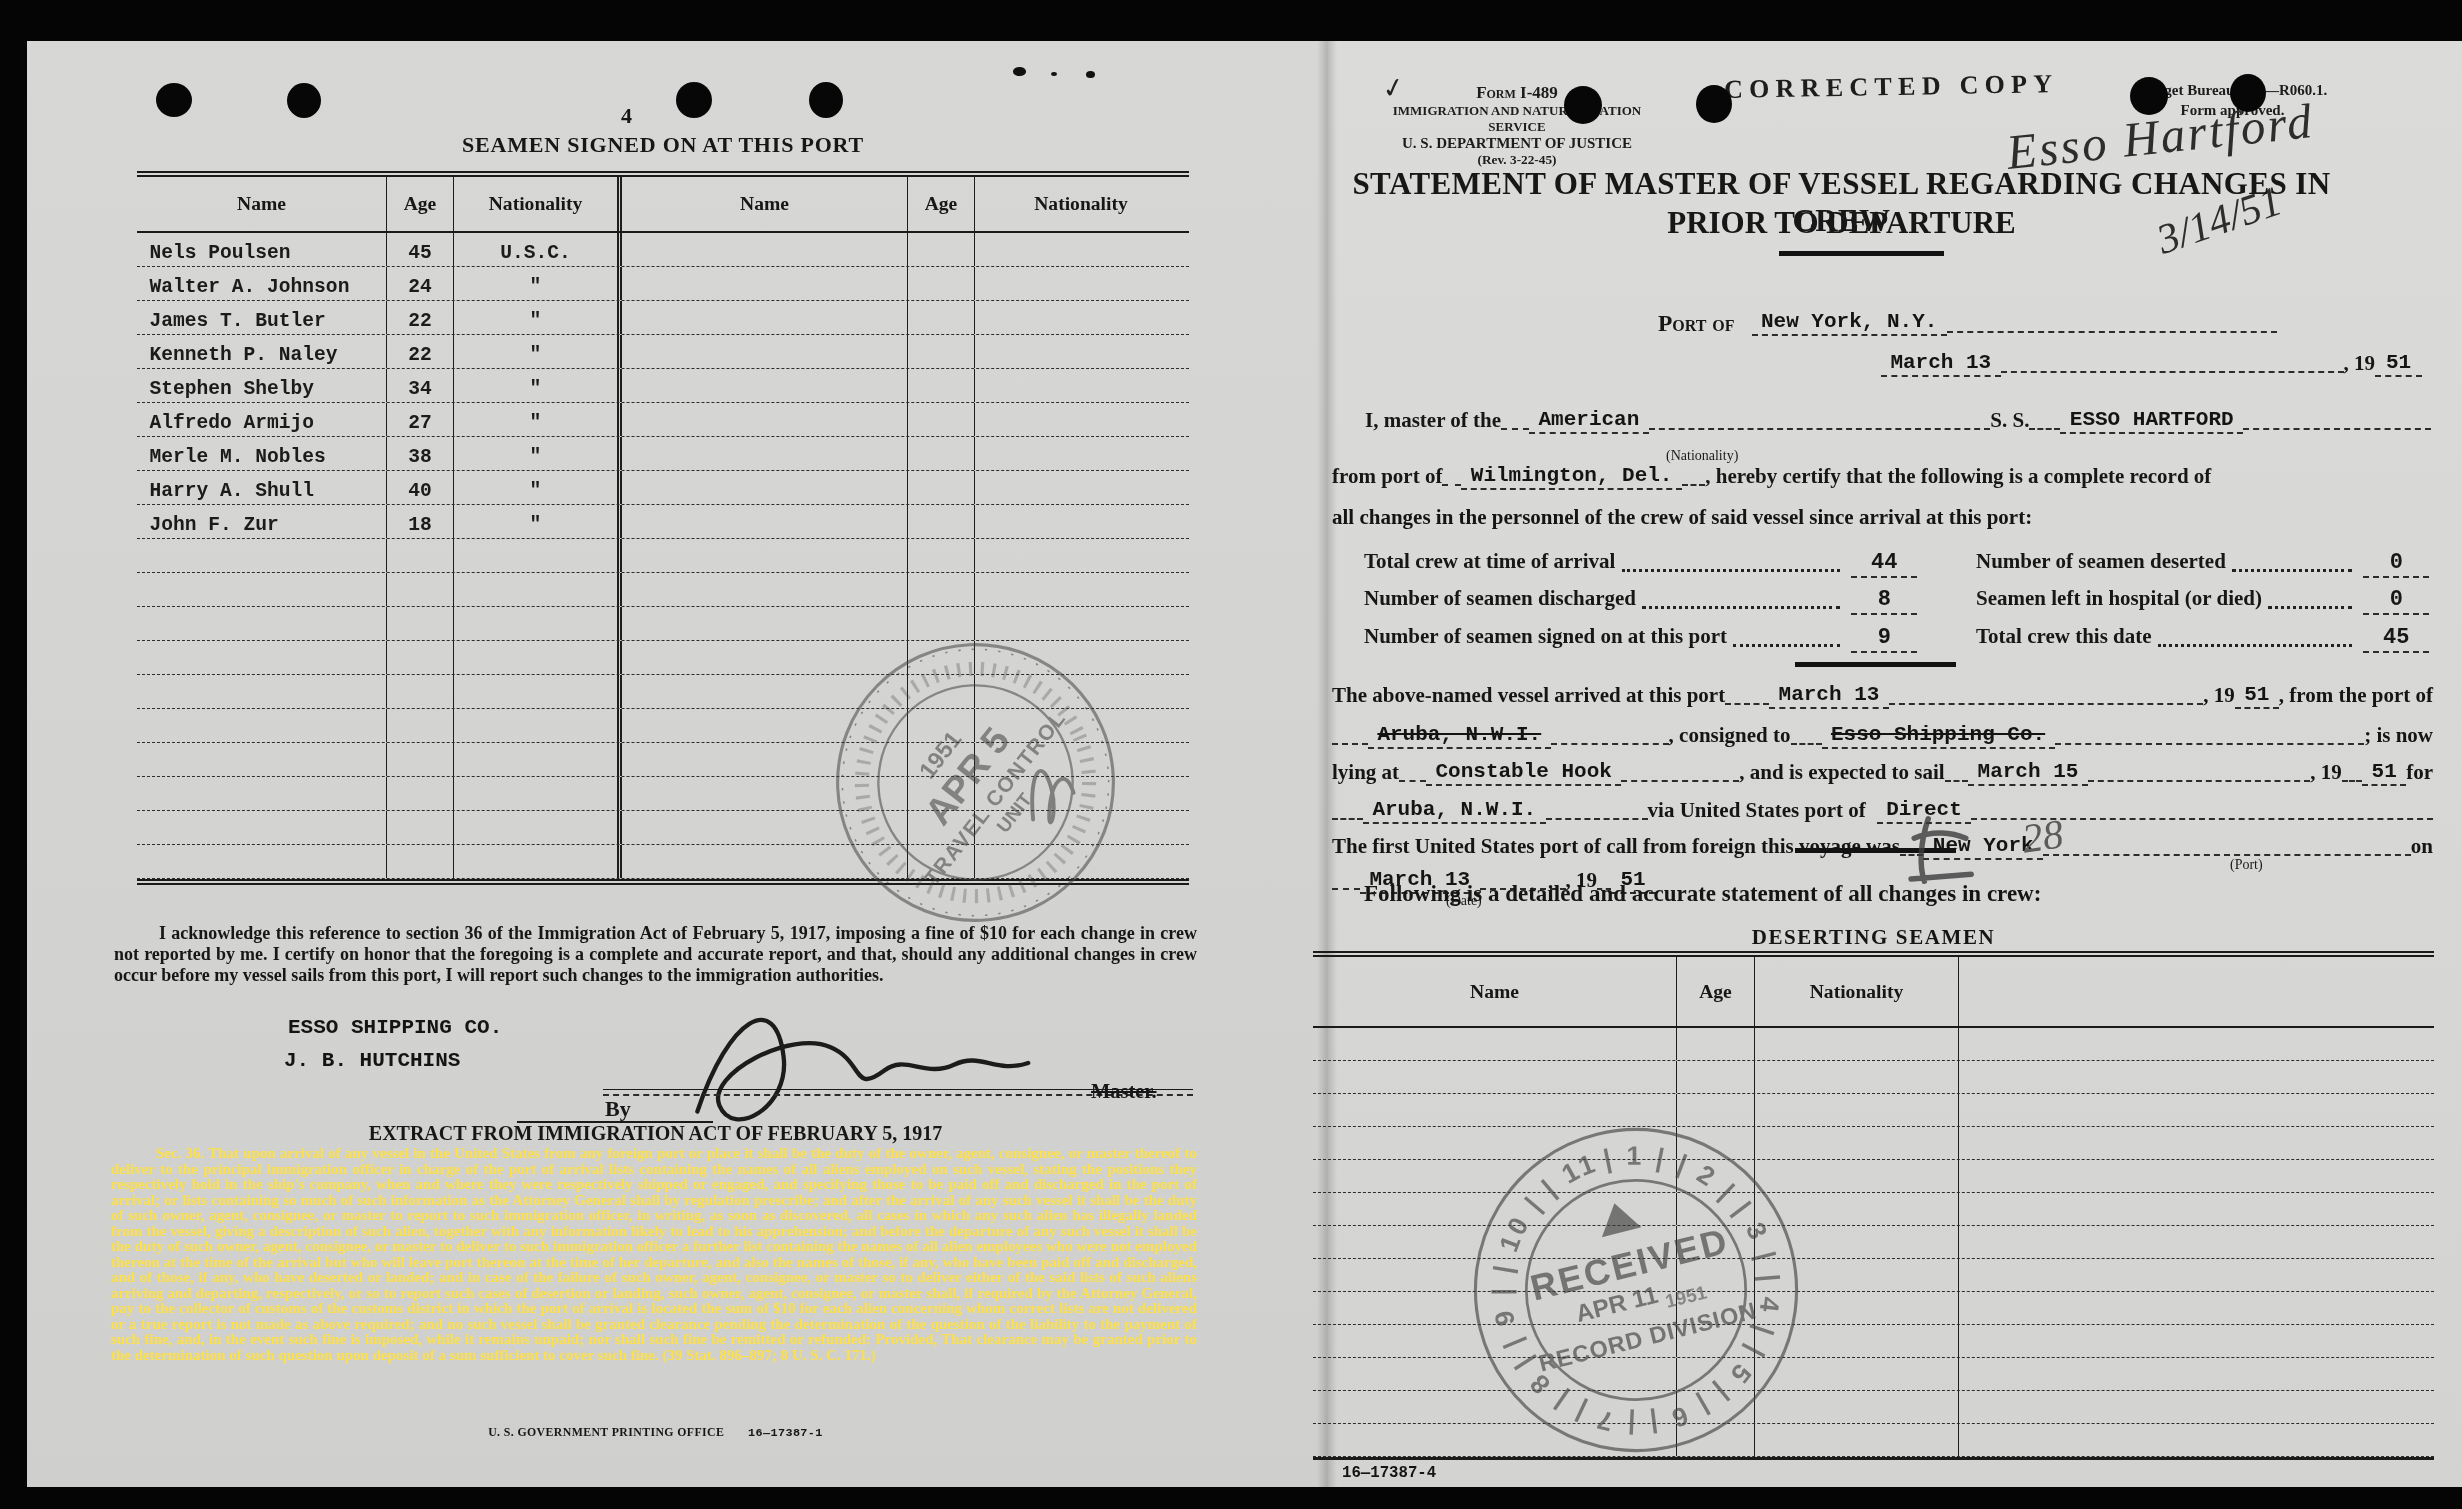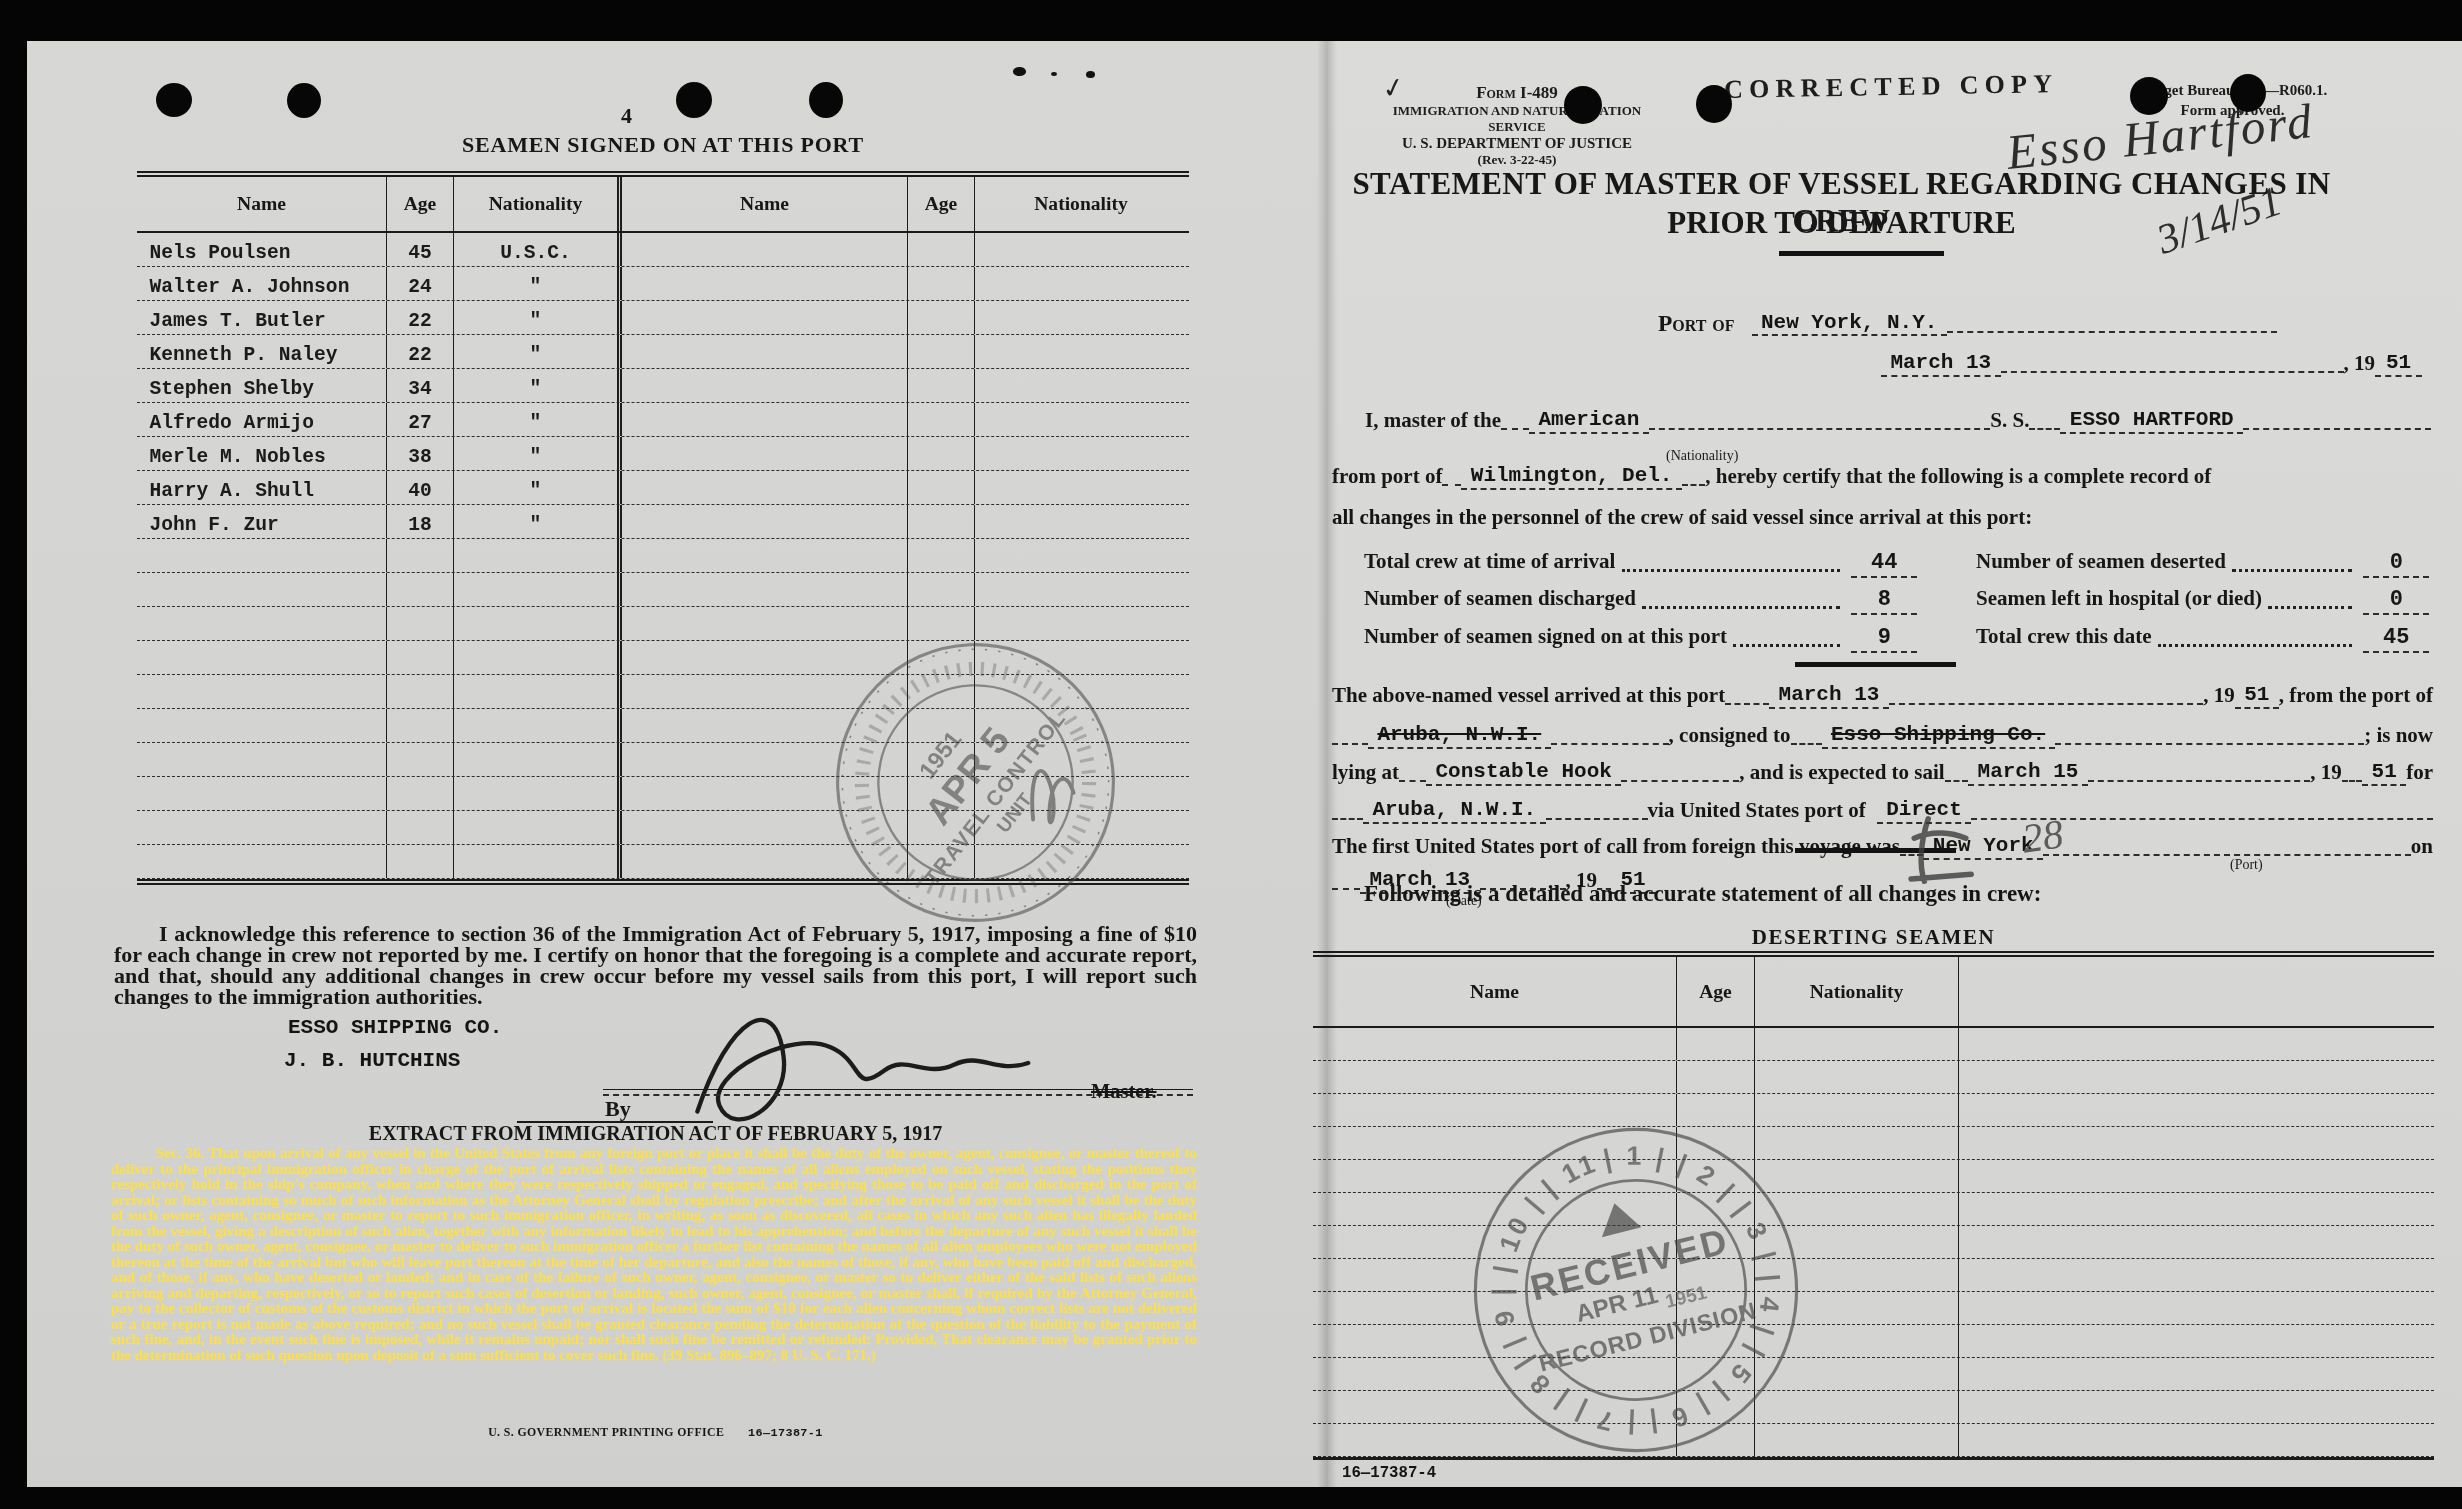--- a/index.html
+++ b/index.html
@@ -20,21 +20,21 @@
   .bar-bottom { position:absolute; left:0; top:1487px; width:2462px; height:22px; background:#050505; }
 
   .hole { position:absolute; background:#070707; border-radius:50%; }
 
   
   .serif-b { font-family:"Liberation Serif",serif; font-weight:700; color:#151515; }
   .tw { font-family:"Liberation Mono","DejaVu Sans Mono",monospace; font-weight:700; color:#141414; }
   .tw-v { font-family:"Liberation Mono","DejaVu Sans Mono",monospace; font-weight:700; color:#141414;
           font-size:21px; padding:0 9.4px 0.8px; border-bottom:2.4px dashed #2c2c2c; white-space:nowrap; }
   .struck { text-decoration:line-through; text-decoration-thickness:2px; }
-  .fline { position:absolute; display:flex; align-items:center; font-size:21px; }
+  .fline { position:absolute; display:flex; align-items:flex-start; font-size:21px; }
   .fill  { border-bottom:2.4px dashed #2c2c2c; align-self:flex-end; margin-bottom:3.9px; }
   .grow  { flex:1; }
   .dots  { flex:1; border-bottom:3.1px dotted #222; align-self:flex-end; margin:0 6.3px 5.5px; }
   .cap   { position:absolute; font-family:"Liberation Serif",serif; font-weight:400; font-size:14px; color:#1b1b1b; }
   .abs   { position:absolute; }
 
   
   .pgnum { position:absolute; left:621px; top:103px; font-size:22px; font-weight:700; }
   .lheading { position:absolute; left:137px; top:132px; width:1052px; text-align:center;
               font-size:22px; font-weight:700; letter-spacing:0.8px; }
@@ -47,21 +47,21 @@
   .lrow { height:34px; border-bottom:1.6px dashed #2c2c2c; }
   .ltable .c { border-right:1.6px solid #1d1d1d; }
   .ltable .cd { border-right:5.5px double #1d1d1d; }
   .ltable .cl { border-right:none; }
   .lrow > div { font-family:"Liberation Mono","DejaVu Sans Mono",monospace; font-weight:700;
                 font-size:19.6px; color:#1b1b1b; display:flex; align-items:flex-end; padding-bottom:1.6px; }
   .lrow .nm { padding-left:12.5px; }
   .lrow .ct { justify-content:center; }
 
   .ack { position:absolute; left:114px; top:923px; width:1083px; text-align:justify;
-         font-size:22px; line-height:21px; font-weight:700; text-indent:45px; }
+         font-size:18px; line-height:21px; font-weight:700; text-indent:45px; }
   .esso { position:absolute; left:288px; top:1016px; font-size:21px; }
   .hutchins { position:absolute; left:284px; top:1049px; font-size:21px; }
   .sigline1 { position:absolute; left:603px; top:1089px; width:590px; border-bottom:1.6px solid #1a1a1a; }
   .sigline2 { position:absolute; left:603px; top:1094px; width:590px; border-bottom:2.4px dashed #2c2c2c; }
   .byline { position:absolute; left:517px; top:1121px; width:196px; border-bottom:2.4px solid #1a1a1a; }
   .by { position:absolute; left:605px; top:1096px; font-size:22px; font-weight:700; }
   .master { position:absolute; left:1091px; top:1080px; font-size:20.4px; font-weight:700;
             text-decoration:line-through; text-decoration-thickness:2.4px; }
   .extract { position:absolute; left:114px; top:1122px; width:1083px; text-align:center;
              font-size:20px; font-weight:700; }

